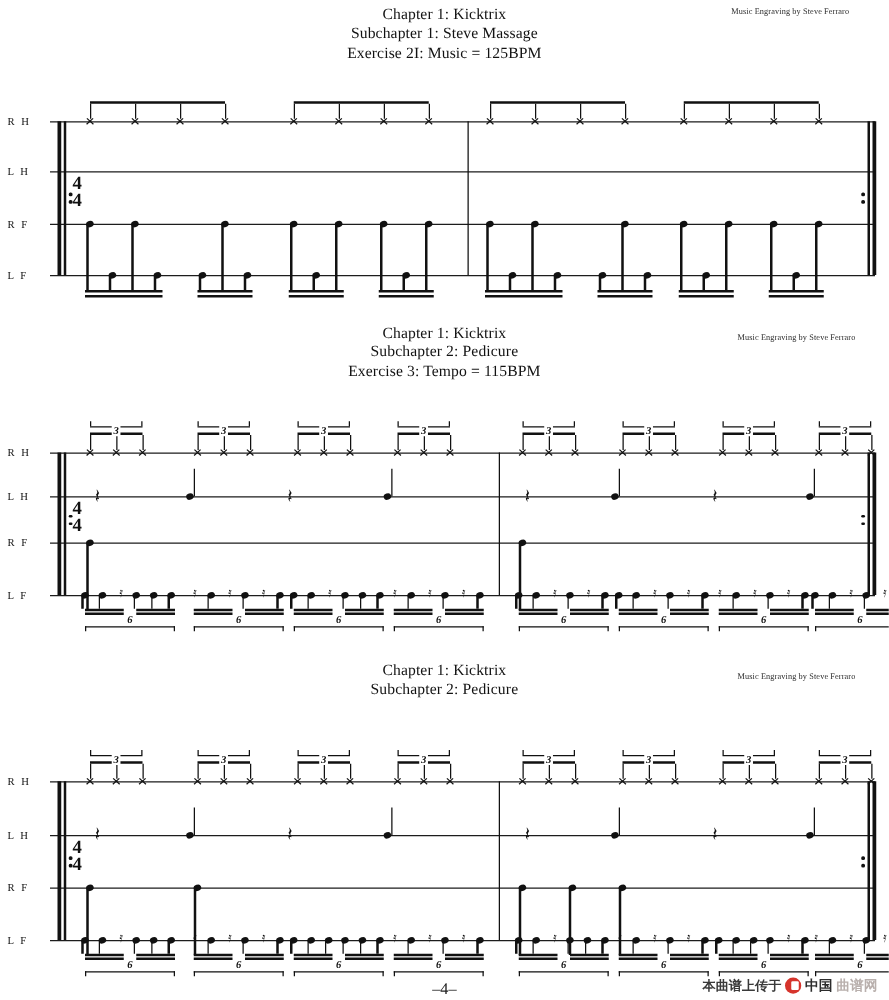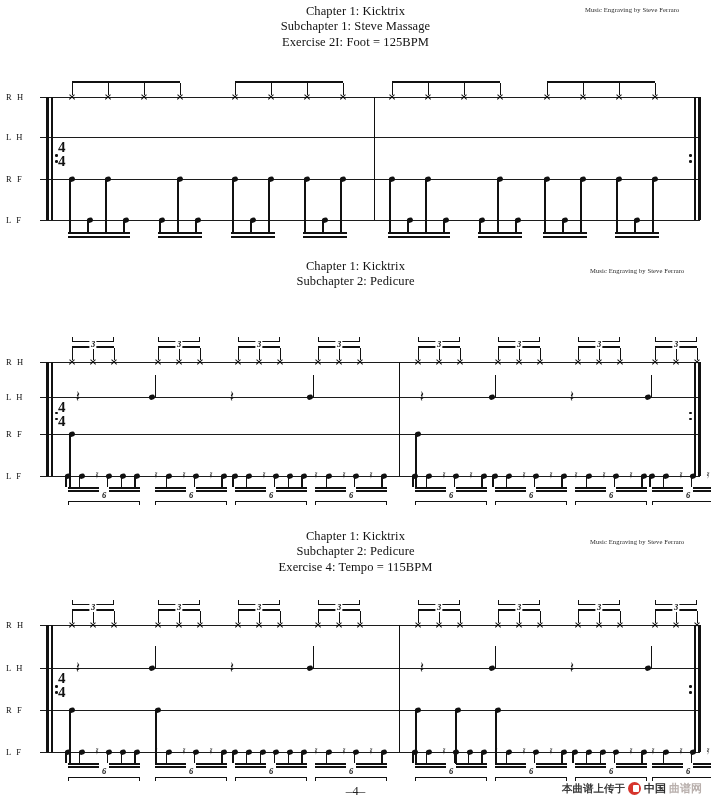--- a/index.html
+++ b/index.html
@@ -73,32 +73,32 @@
   .wm-cn{font-family:"DejaVu Sans",sans-serif;font-size:11px;font-weight:bold;color:#2d2d2d;}
   .wm-cn2{font-family:"DejaVu Sans",sans-serif;font-size:11px;font-weight:bold;color:#b9b0ad;}
 </style>
 </head>
 <body>
 
 <div id="page">
     <div class="title-block" style="top: 4px;">
       <div class="title-line">Chapter 1: Kicktrix</div>
       <div class="title-line">Subchapter 1: Steve Massage</div>
-      <div class="title-line">Exercise 2I: Foot = 125BPM</div>
+      <div class="title-line">Exercise 2I: Music = 125BPM</div>
     </div>
     <div class="credit" style="left: 585px; top: 6px;">Music Engraving by Steve Ferraro</div>
     <div class="title-block" style="top: 259px;">
       <div class="title-line">Chapter 1: Kicktrix</div>
       <div class="title-line">Subchapter 2: Pedicure</div>
+      <div class="title-line">Exercise 3: Tempo = 115BPM</div>
     </div>
     <div class="credit" style="left: 590px; top: 267px;">Music Engraving by Steve Ferraro</div>
     <div class="title-block" style="top: 529px;">
       <div class="title-line">Chapter 1: Kicktrix</div>
       <div class="title-line">Subchapter 2: Pedicure</div>
-      <div class="title-line">Exercise 4: Tempo = 115BPM</div>
     </div>
     <div class="credit" style="left: 590px; top: 538px;">Music Engraving by Steve Ferraro</div>
     <div class="system" style="left: 0px; top: 0px; width: 711px; height: 800px; position: absolute;">
       <div class="staffline" style="left: 40px; top: 97px; width: 660px;"></div>
       <div class="staffline" style="left: 40px; top: 137px; width: 660px;"></div>
       <div class="staffline" style="left: 40px; top: 179px; width: 660px;"></div>
       <div class="staffline" style="left: 40px; top: 220px; width: 660px;"></div>
       <div class="partlabel" style="left: 6px; top: 97px;">R H</div>
       <div class="partlabel" style="left: 6px; top: 137px;">L H</div>
       <div class="partlabel" style="left: 6px; top: 179px;">R F</div>

